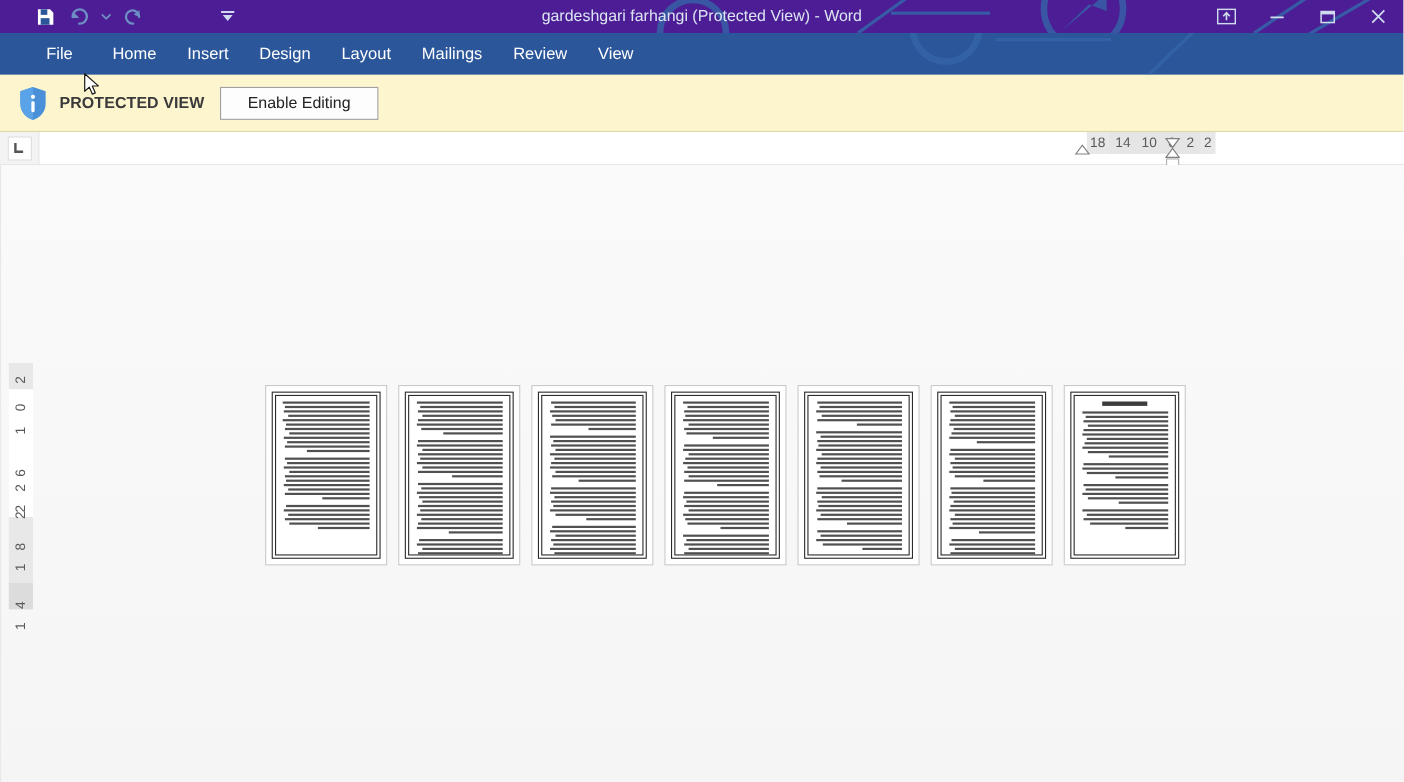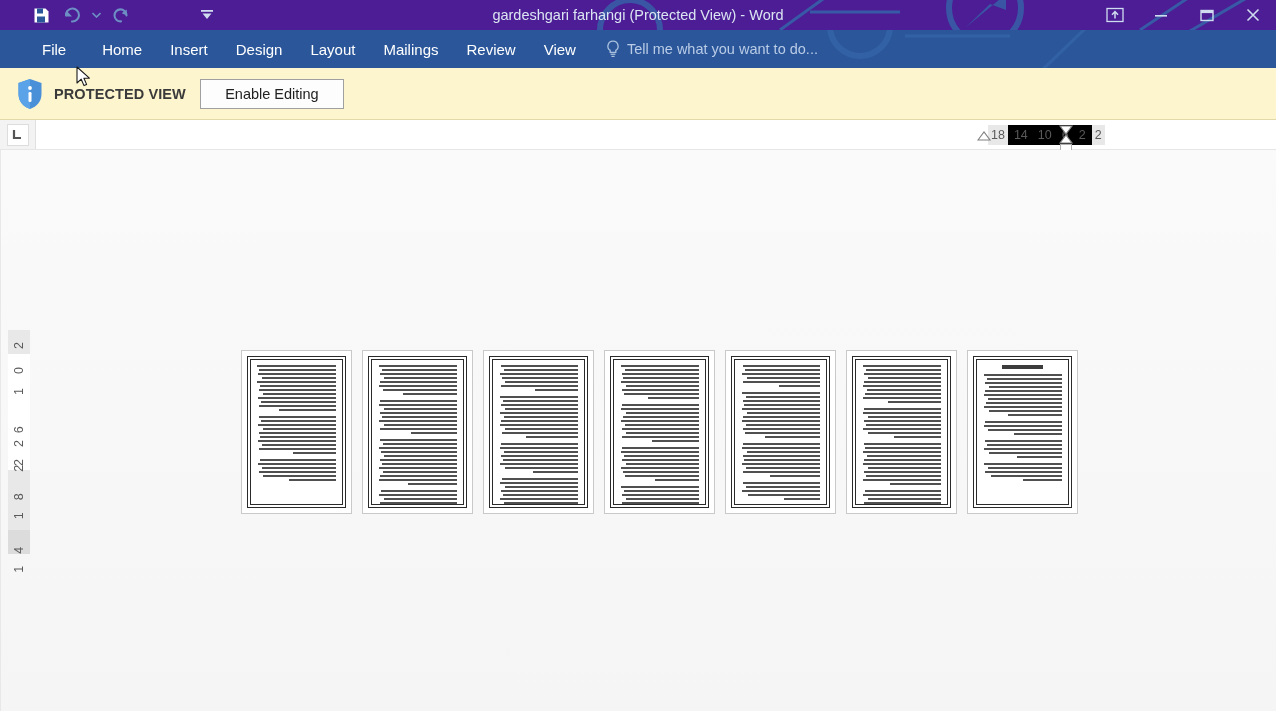--- a/index.html
+++ b/index.html
@@ -241,36 +241,36 @@
   .ruler-h-track {
     position: relative;
     flex: 1 1 auto;
     background: #ffffff;
   }
 
   .ruler-h-numbers {
     position: absolute;
     left: 952px;
     top: 0;
-    height: 30px;
+    height: 20px;
     display: flex;
     align-items: center;
     font-size: 12.5px;
     color: #5a5a5a;
     gap: 0;
   }
   .ruler-h-numbers .gray-pad {
     background: #e8e8e8;
     height: 20px;
     display: flex;
     align-items: center;
     padding: 0 3px;
   }
   .ruler-h-numbers .white-pad {
-    background: #000000;
+    background: #e5e5e5;
     height: 20px;
     display: flex;
     align-items: center;
     gap: 10px;
     padding: 0 6px;
   }
 
   .indent-marks {
     position: absolute;
     left: 0; top: 0;
@@ -488,28 +488,20 @@
           <span>Mailings</span>
         </div>
       <div class="tab">
           <span>Review</span>
         </div>
       <div class="tab">
           <span>View</span>
         </div>
     </div>
 
-    <div class="tellme">
-      <svg width="14" height="18" viewBox="0 0 14 18">
-        <path d="M7 1.2 A5 5 0 0 0 4.2 10.4 L4.2 12.4 L9.8 12.4 L9.8 10.4 A5 5 0 0 0 7 1.2 Z" fill="none" stroke="#a9c0de" stroke-width="1.3"></path>
-        <rect x="4.6" y="13.6" width="4.8" height="1.3" fill="#a9c0de"></rect>
-        <rect x="5.4" y="15.8" width="3.2" height="1.2" fill="#a9c0de"></rect>
-      </svg>
-      <span>Tell me what you want to do...</span>
-    </div>
 
   </div>
 
   <div class="pvbar">
     <div class="pv-icon">
       <svg width="26" height="32" viewBox="0 0 26 32">
         <path d="M13 1 L24.5 5 L24.5 16 C24.5 24 19 29 13 31 C7 29 1.5 24 1.5 16 L1.5 5 Z" fill="#4a90d9"></path>
         <path d="M13 1 L13 31 C7 29 1.5 24 1.5 16 L1.5 5 Z" fill="#5ba3e8"></path>
         <circle cx="13" cy="10" r="1.9" fill="#ffffff"></circle>
         <rect x="11.5" y="14" width="3" height="10" rx="1.3" fill="#ffffff"></rect>

